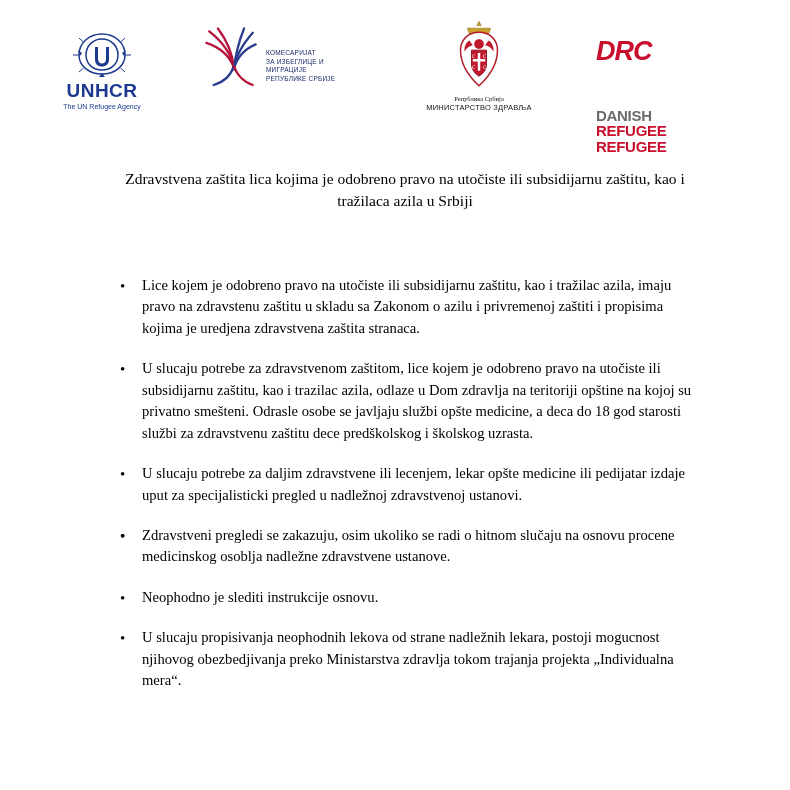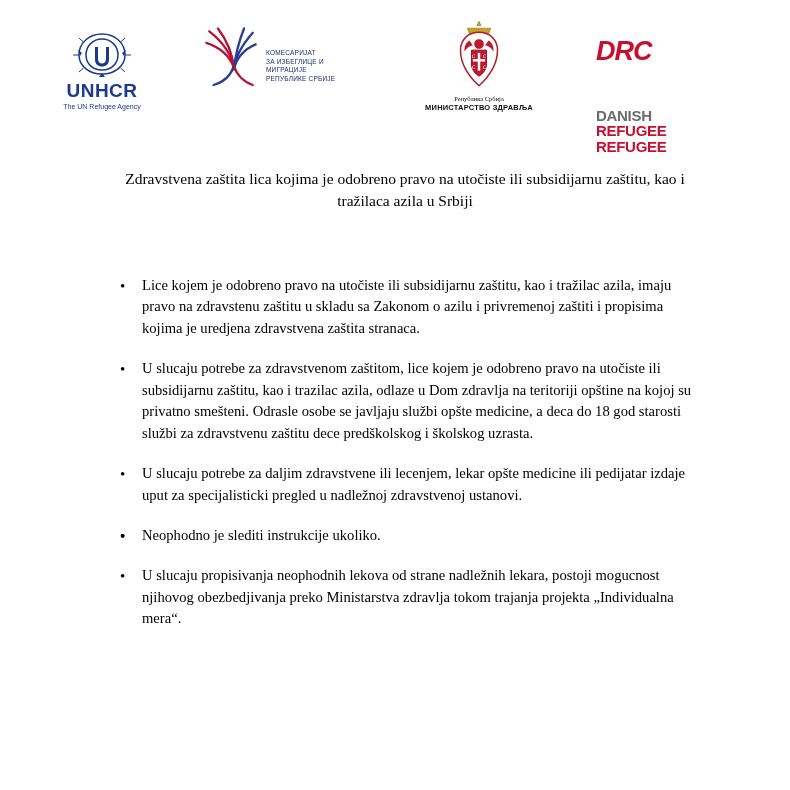--- a/index.html
+++ b/index.html
@@ -98,21 +98,21 @@
     height: 74px;
   }
   .mz-line1 {
     font-family: "Liberation Serif", serif;
     font-size: 6.5px;
     color: #111;
     margin-top: 1px;
   }
   .mz-line2 {
     font-family: "Liberation Sans", sans-serif;
-    font-weight: bold;
+    font-weight: normal;
     font-size: 7.5px;
     color: #111;
     letter-spacing: 0.2px;
     margin-top: 1px;
   }
 
   
   .drc {
     width: 140px;
     padding-top: 18px;
@@ -306,24 +306,25 @@
     </li>
     <li>
       <span class="bullet">•</span>
       <span>U slucaju potrebe za daljim zdravstvene ili lecenjem, lekar opšte medicine ili pedijatar izdaje uput za specijalisticki pregled u nadležnoj zdravstvenoj ustanovi.</span>
     </li>
     <li>
       <span class="bullet">•</span>
     </li>
     <li>
       <span class="bullet">•</span>
-    </li>
-    <li>
-      <span class="bullet">•</span>
-      <span>Neophodno je slediti instrukcije ukoliko.</span>
+      <span>Zdravstveni pregledi se zakazuju, osim ukoliko se radi o hitnom slučaju na osnovu procene medicinskog osoblja nadležne zdravstvene ustanove.</span>
+    </li>
+    <li>
+      <span class="bullet">•</span>
+      <span>Neophodno je slediti instrukcije osnovu.</span>
     </li>
     <li>
       <span class="bullet">•</span>
       <span>U slucaju propisivanja neophodnih lekova od strane nadležnih lekara, postoji mogucnost njihovog obezbedjivanja preko Ministarstva zdravlja tokom trajanja projekta „Individualna mera“.</span>
     </li>
   </ul>
 
 </div>
 
 </body></html>

